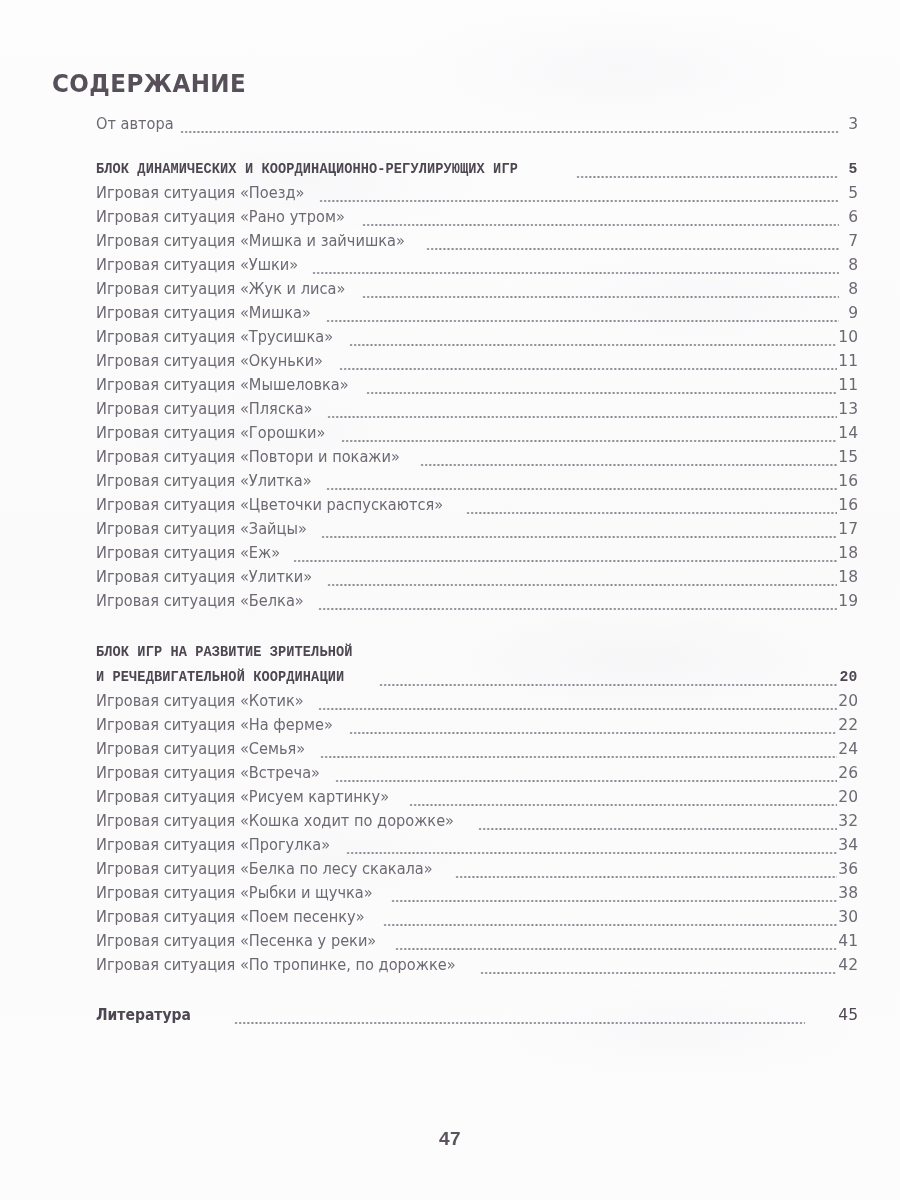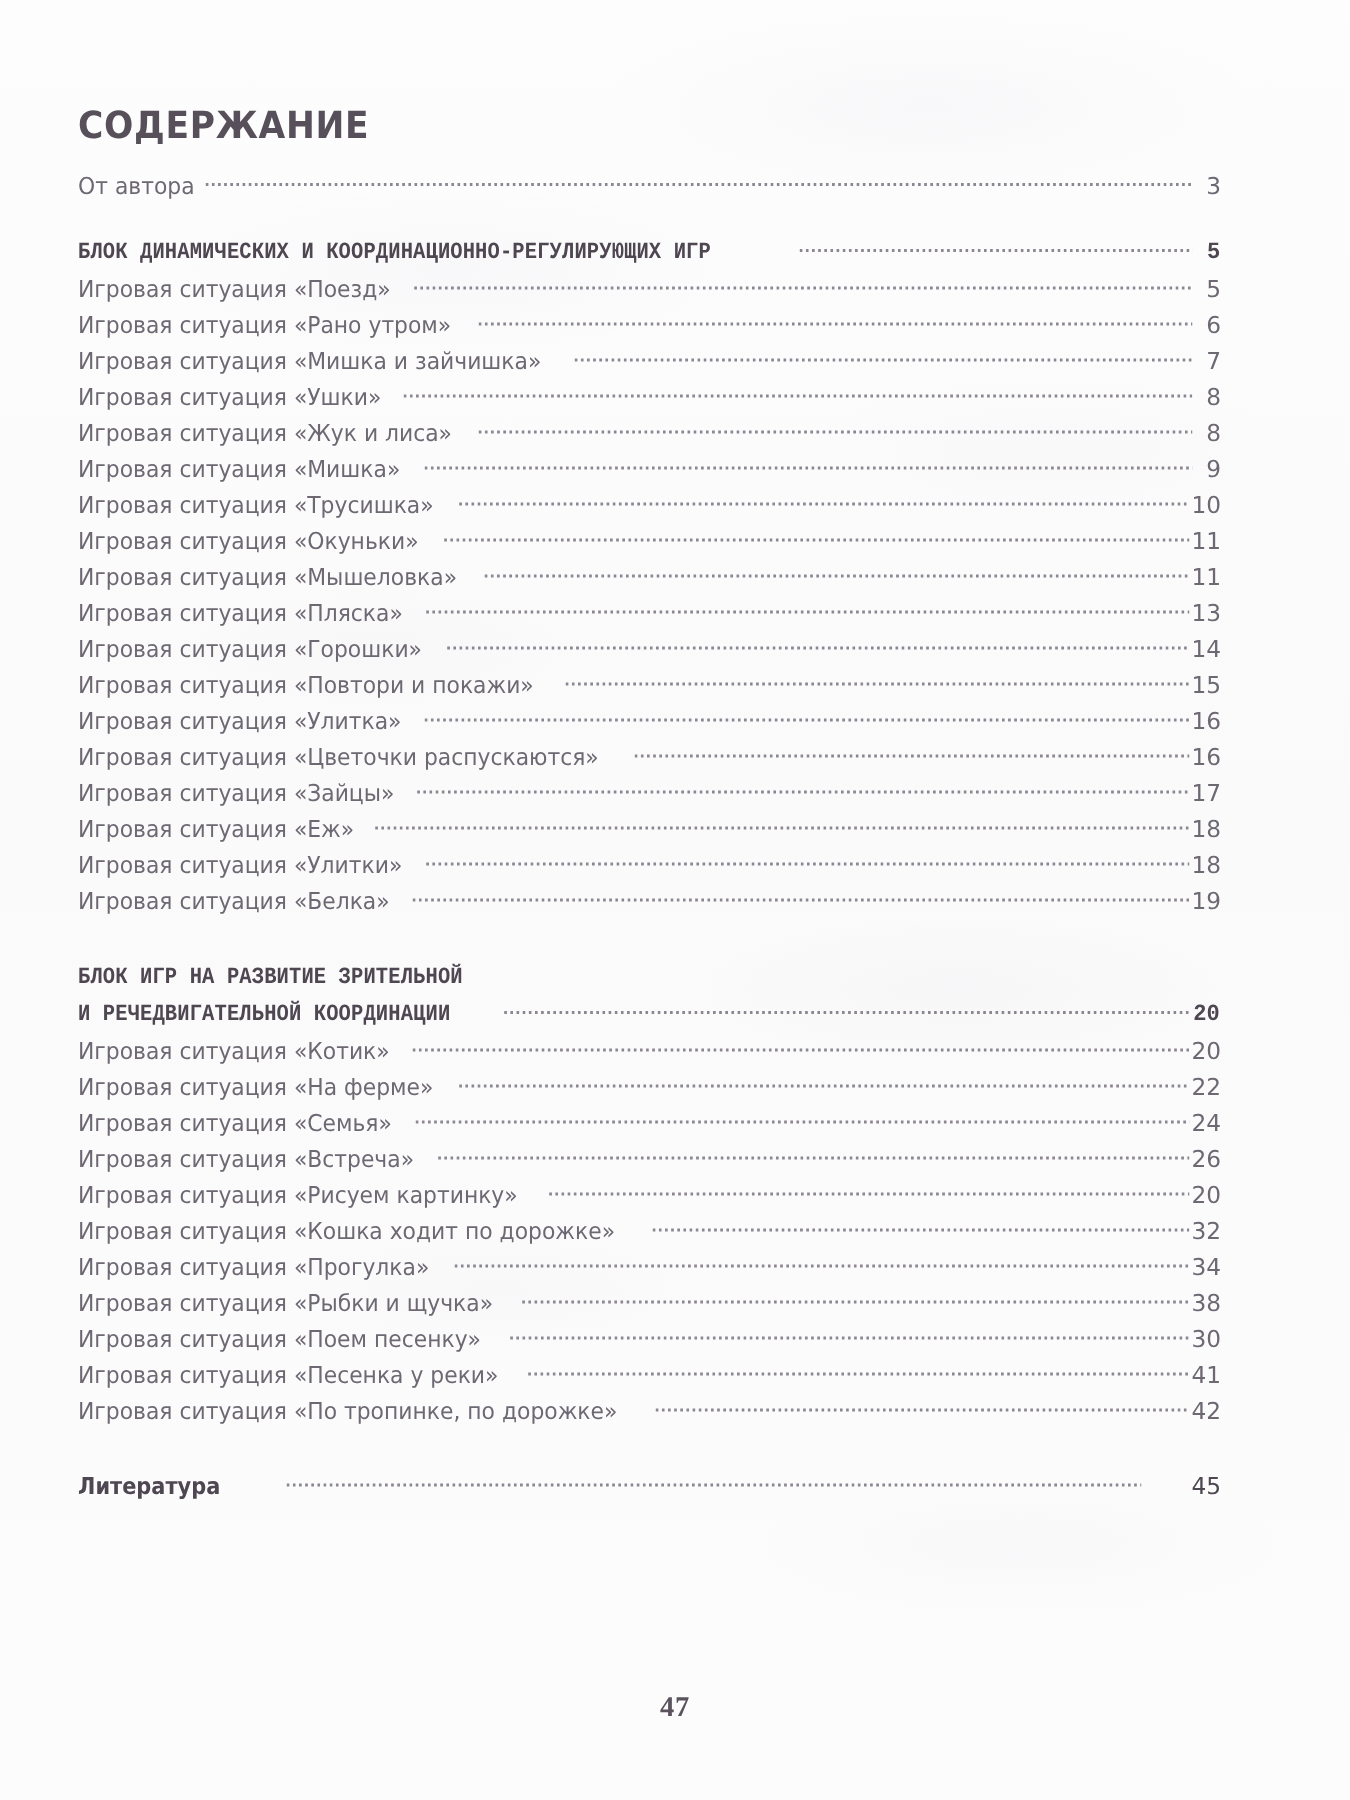--- a/index.html
+++ b/index.html
@@ -56,23 +56,24 @@
   .toc-body {
     position: absolute;
     left: 52px;
     top: 112px;
     width: 762px;
   }
 
   
   .row {
     display: flex;
-    align-items: flex-start;
+    align-items: flex-end;
     width: 100%;
     line-height: 24px;
+    margin-left: 44px;
   }
   .row .label {
     white-space: nowrap;
     flex: 0 1 auto;
     overflow: hidden;
   }
   .row .leader {
     flex: 1 1 auto;
     min-width: 6px;
     margin: 0 1px;
@@ -159,21 +160,21 @@
   }
   .gap-md { height: 20px; }
   .gap-lg { height: 26px; }
 
   .folio {
     position: absolute;
     left: 0;
     right: 0;
     top: 1128px;
     text-align: center;
-    font-family: Liberation Serif, serif;
+    font-family: Liberation Sans, sans-serif;
     font-weight: bold;
     font-size: 19px;
     color: #5a525c;
     letter-spacing: 0.5px;
   }
 </style>
 </head>
 <body>
 
 <div class="paper-texture"></div>
@@ -331,20 +332,25 @@
       <span class="label">Игровая ситуация «Кошка ходит по дорожке»</span>
       <span class="leader"></span>
       <span class="pageno">32</span>
     </div>
     <div class="row entry">
       <span class="label">Игровая ситуация «Прогулка»</span>
       <span class="leader"></span>
       <span class="pageno">34</span>
     </div>
     <div class="row entry">
+      <span class="label">Игровая ситуация «Белка по лесу скакала»</span>
+      <span class="leader"></span>
+      <span class="pageno">36</span>
+    </div>
+    <div class="row entry">
       <span class="label">Игровая ситуация «Рыбки и щучка»</span>
       <span class="leader"></span>
       <span class="pageno">38</span>
     </div>
     <div class="row entry">
       <span class="label">Игровая ситуация «Поем песенку»</span>
       <span class="leader"></span>
       <span class="pageno">30</span>
     </div>
     <div class="row entry">

